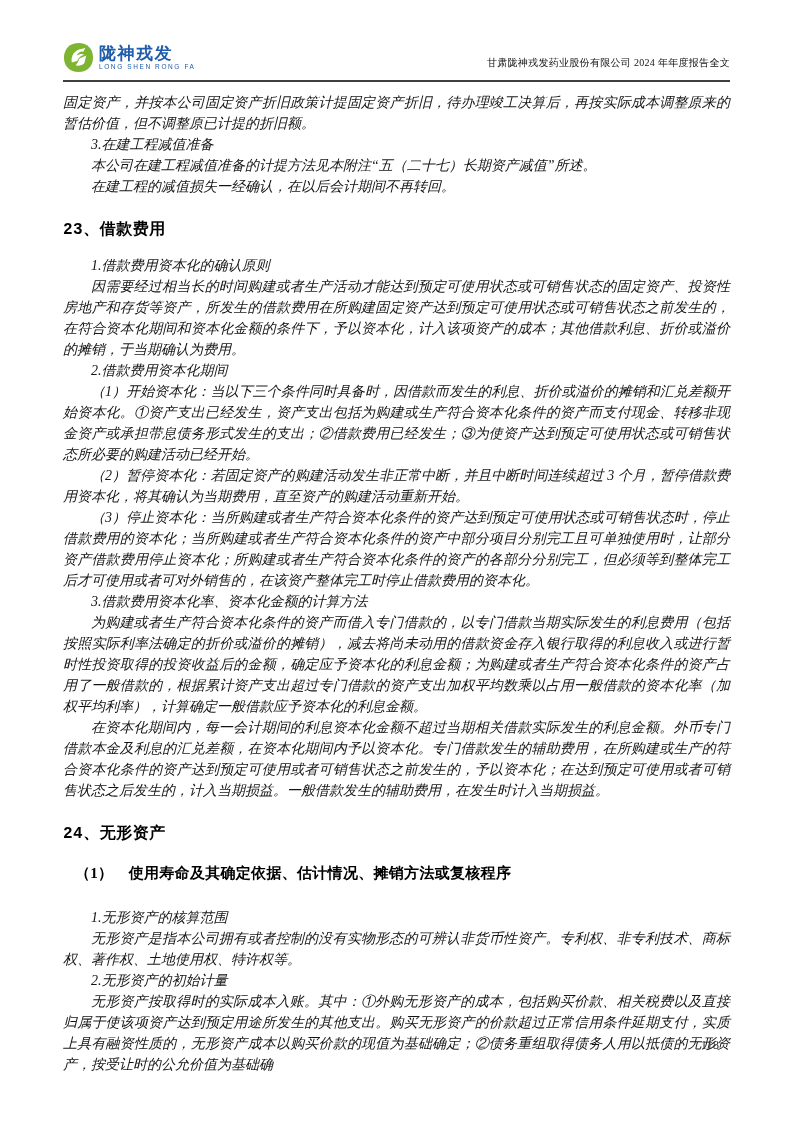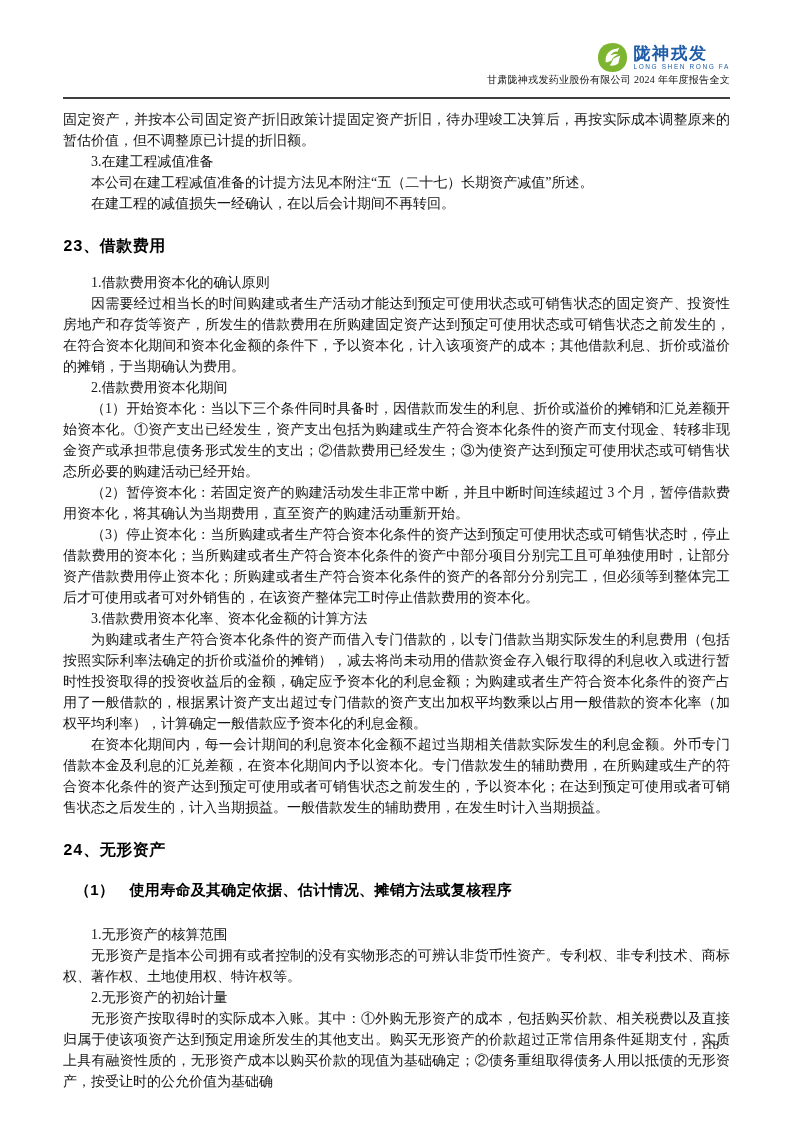--- a/index.html
+++ b/index.html
@@ -23,21 +23,20 @@
     padding: 0 63px;
   }
   
   .page-header {
     display: flex;
     justify-content: space-between;
     align-items: flex-end;
     padding-top: 42px;
     padding-bottom: 7px;
     border-bottom: 2px solid #3f3f3f;
-    flex-direction: column;
   }
   .logo {
     display: flex;
     align-items: center;
     gap: 5px;
   }
   .logo-mark {
     width: 31px;
     height: 31px;
     flex: 0 0 auto;
@@ -71,34 +70,35 @@
   .body-text {
     padding-top: 10px;
   }
   .para {
     margin: 0;
     font-size: 14px;
     line-height: 21px;
     text-align: justify;
     text-indent: 2em;
     word-break: break-all;
+    font-style: italic;
   }
   .para.no-indent {
     text-indent: 0;
   }
   .sec-heading {
     font-family: Liberation Mono, monospace;
     font-size: 16px;
     font-weight: bold;
     color: #000000;
     margin: 22px 0 15px 0;
     letter-spacing: 0.5px;
   }
   .subsec-heading {
-    font-family: Liberation Sans, sans-serif;
+    font-family: Liberation Serif, serif;
     font-size: 15px;
     font-weight: bold;
     color: #000000;
     margin: 20px 0 24px 0;
     padding-left: 12px;
     letter-spacing: 0.3px;
   }
   
   .page-number {
     position: absolute;

